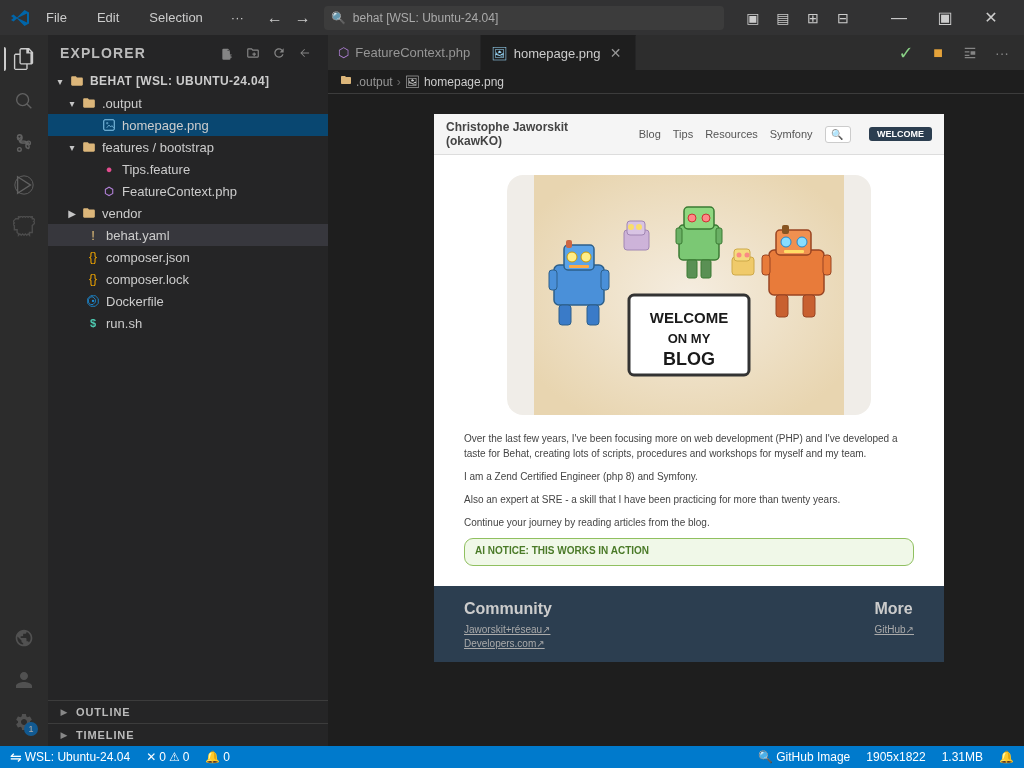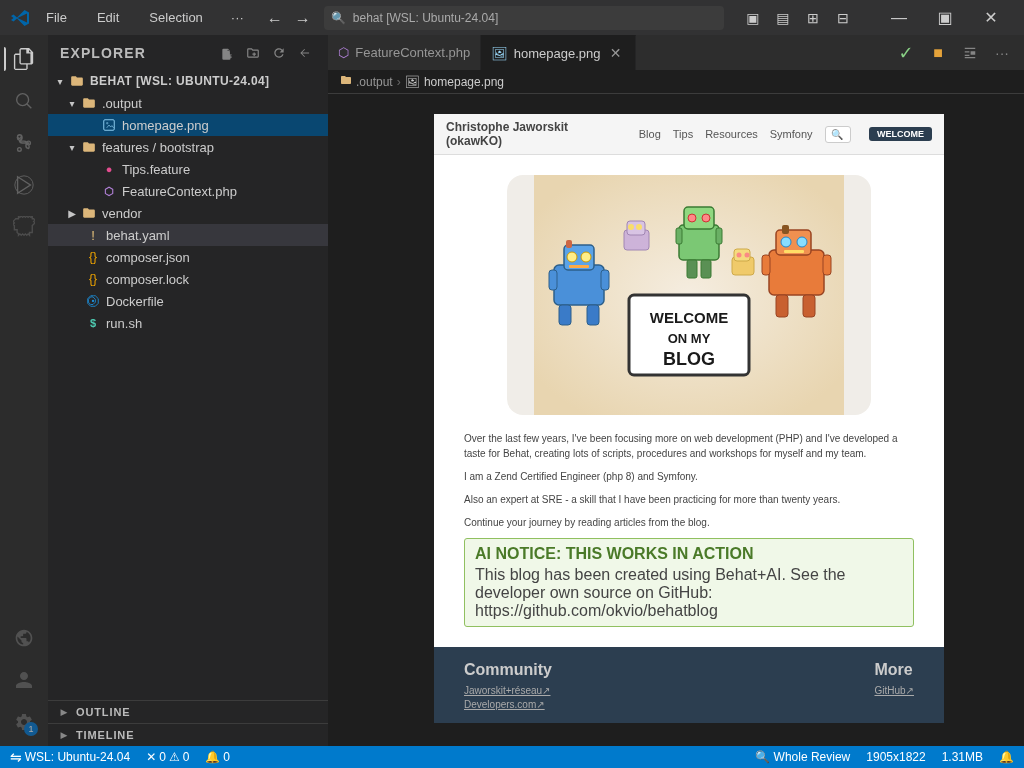--- a/index.html
+++ b/index.html
@@ -447,24 +447,24 @@
     .fs-text {
       font-size: 10px;
       color: #444;
       line-height: 1.5;
       margin-bottom: 8px;
     }
     .fs-notice {
       background: #f0f8e8;
       border: 1px solid #90c060;
       padding: 6px 10px;
-      font-size: 16px;
+      font-size: 10px;
       color: #444;
       margin-top: 8px;
-      border-radius: 3px;
+      border-radius: 9px;
     }
     .fs-footer {
       background: #2c3e50;
       color: #aaa;
       padding: 14px 30px 10px;
       display: flex;
       justify-content: space-between;
       font-size: 10px;
     }
     .fs-footer-col h4 { color: #ccc; font-size: 16px; margin-bottom: 6px; }
@@ -837,21 +837,20 @@
             </svg>
           </div>
 
           <p class="fs-text">Over the last few years, I've been focusing more on web development (PHP) and I've developed a taste for Behat, creating lots of scripts, procedures and workshops for myself and my team.</p>
           <p class="fs-text">I am a Zend Certified Engineer (php 8) and Symfony.</p>
           <p class="fs-text">Also an expert at SRE - a skill that I have been practicing for more than twenty years.</p>
           <p class="fs-text">Continue your journey by reading articles from the blog.</p>
 
           <div class="fs-notice">
             <div style="font-weight:bold;margin-bottom:3px;color:#4a7a28;">AI NOTICE: THIS WORKS IN ACTION</div>
-            <div>This blog has been created using Behat+AI. See the developer own source on GitHub: https://github.com/okvio/behatblog</div>
           </div>
         </div>
 
         <div class="fs-footer">
           <div class="fs-footer-col">
             <h4>Community</h4>
             <a>Jaworskit+réseau↗</a>
             <a>Developers.com↗</a>
           </div>
           <div class="fs-footer-col">
@@ -876,21 +875,21 @@
     <span>⚠</span>
     <span>0</span>
   </div>
   <div class="status-item">
     <span>🔔</span>
     <span>0</span>
   </div>
   <div class="status-spacer"></div>
   <div class="status-item">
     <span>🔍</span>
-    <span>Whole Review</span>
+    <span>GitHub Image</span>
   </div>
   <div class="status-item">
     <span>1905x1822</span>
   </div>
   <div class="status-item">
     <span>1.31MB</span>
   </div>
   <div class="status-item">
     <span>🔔</span>
   </div>

